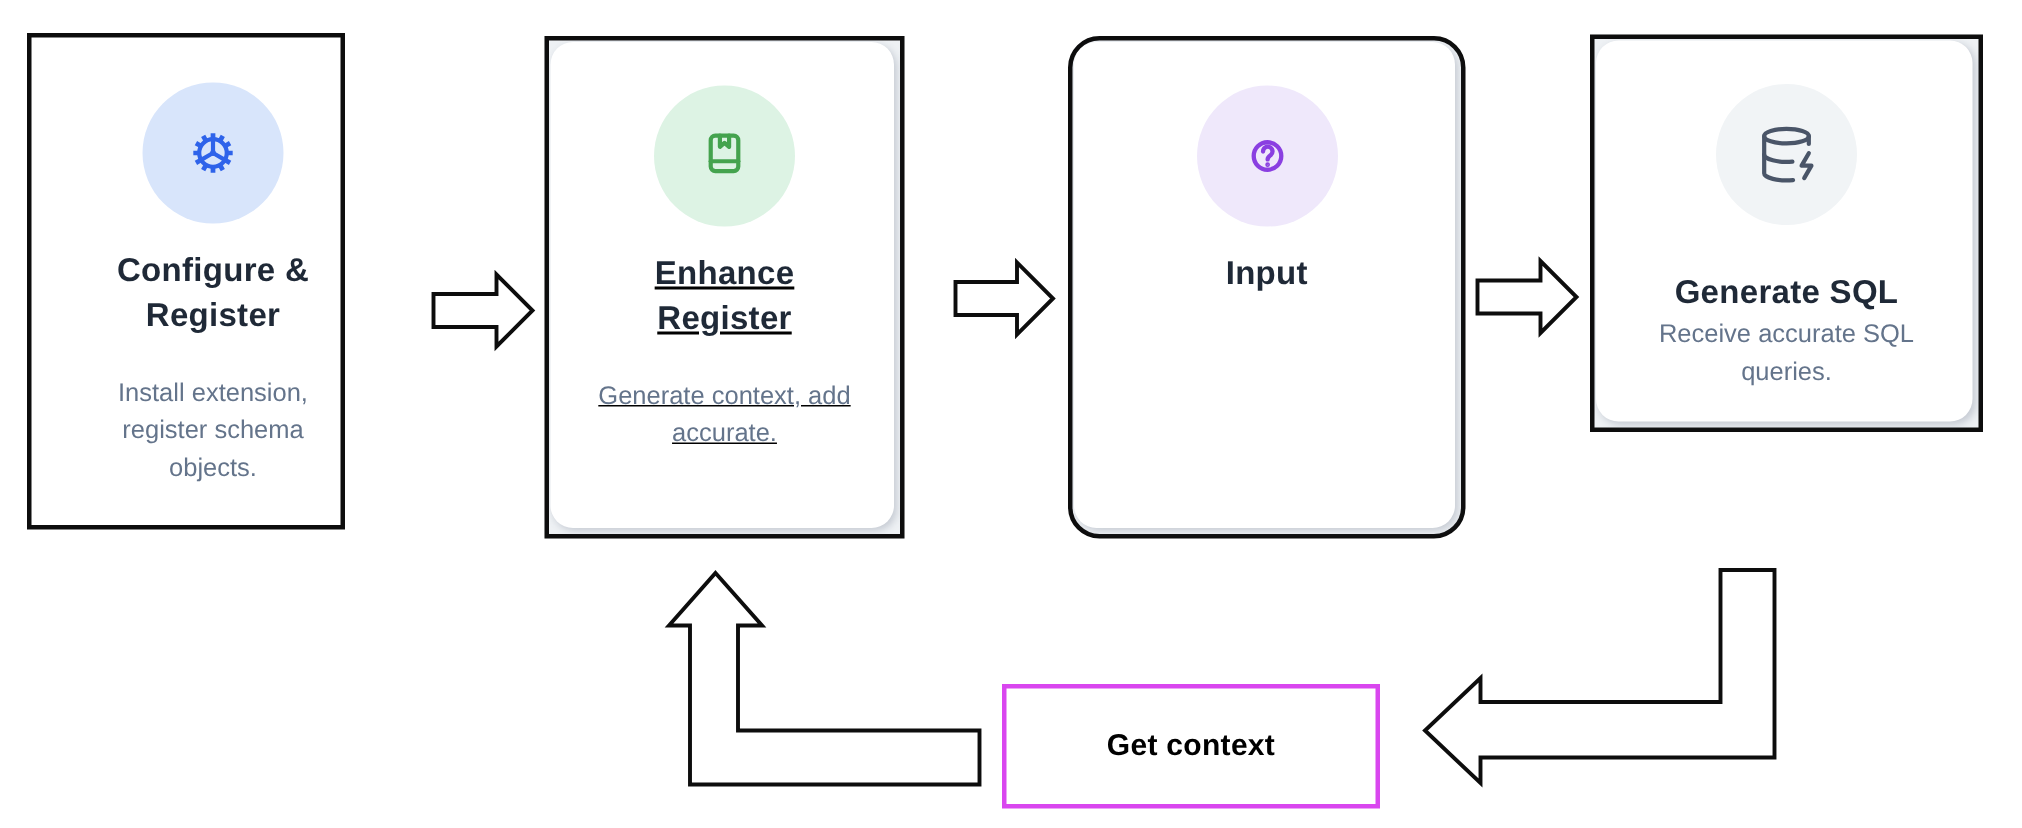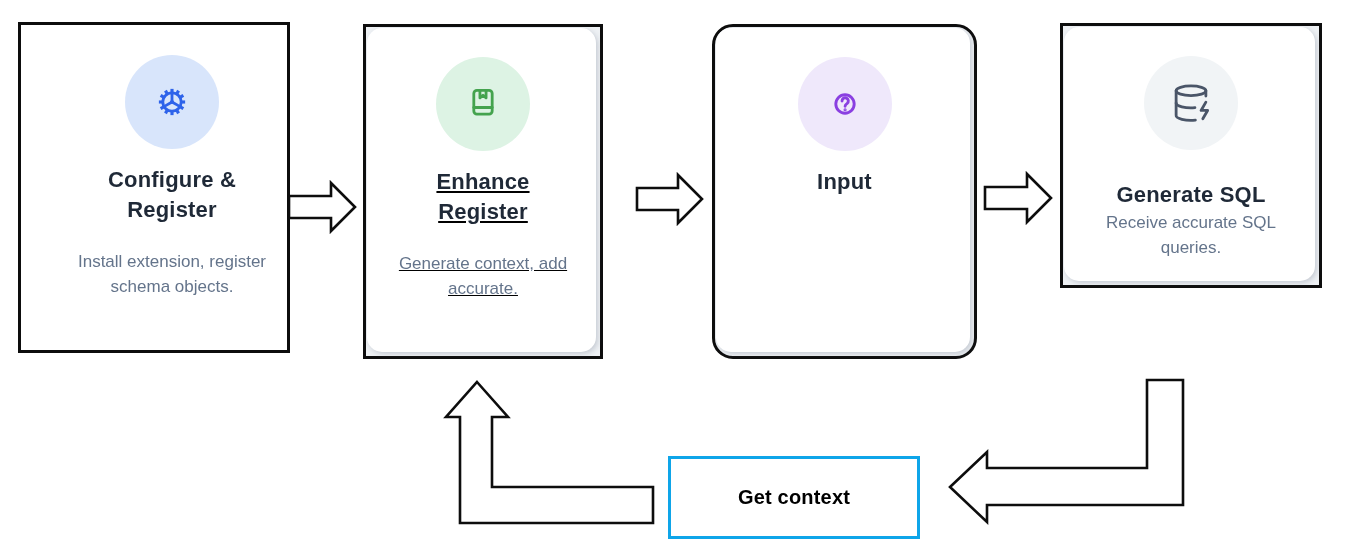--- a/index.html
+++ b/index.html
@@ -87,36 +87,36 @@
   }
 
   
   .loop-label-box {
     position: absolute;
     left: 668px;
     top: 456px;
     width: 252px;
     height: 83px;
     background: #ffffff;
-    border: 3px solid #0ea5e9;
+    border: 3px solid #d946ef;
     display: flex;
     align-items: center;
     justify-content: center;
     font-size: 20px;
     font-weight: bold;
     color: #000000;
     letter-spacing: 0.2px;
   }
 </style>
 </head>
 <body>
 
 <div class="stage">
 
-  <div class="card" style="left: 18px; top: 22px; width: 272px; height: 331px; padding-left: 36px; --icon-color: #2e63ea; --icon-bg: #d8e5fb;">
+  <div class="card" style="left: 18px; top: 22px; width: 212px; height: 331px; padding-left: 36px; --icon-color: #2e63ea; --icon-bg: #d8e5fb;">
     <div class="icon-circle">
       <svg width="42" height="42" viewBox="0 0 48 48" fill="none" stroke="currentColor" stroke-width="3.2">
         <circle cx="24" cy="24" r="10.5"></circle>
         <g stroke-width="3.6" stroke-linecap="butt">
           <line x1="35" y1="24" x2="39" y2="24"></line>
           <line x1="33.5" y1="29.5" x2="37" y2="31.5"></line>
           <line x1="29.5" y1="33.5" x2="31.5" y2="37"></line>
           <line x1="24" y1="35" x2="24" y2="39"></line>
           <line x1="18.5" y1="33.5" x2="16.5" y2="37"></line>
           <line x1="14.5" y1="29.5" x2="11" y2="31.5"></line>

